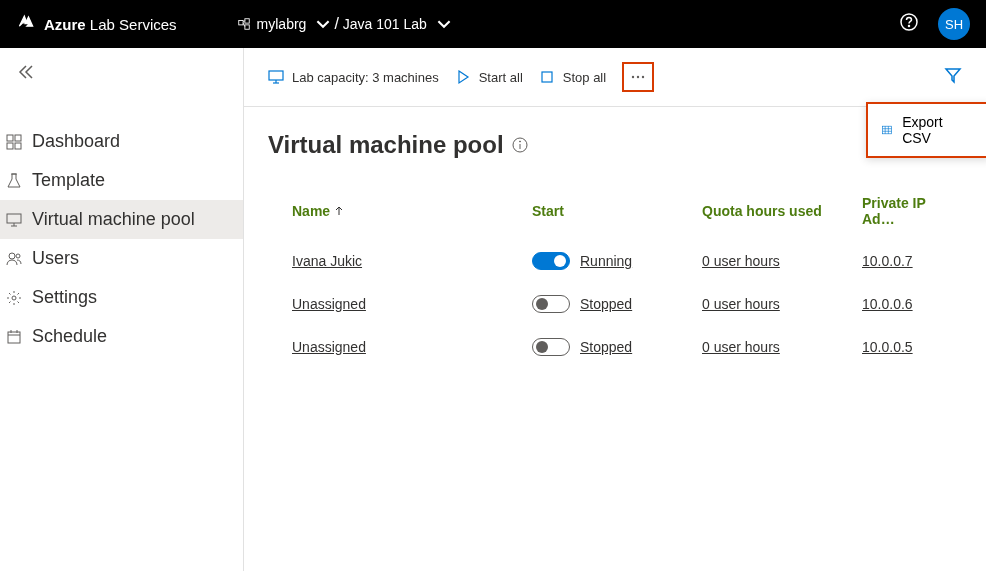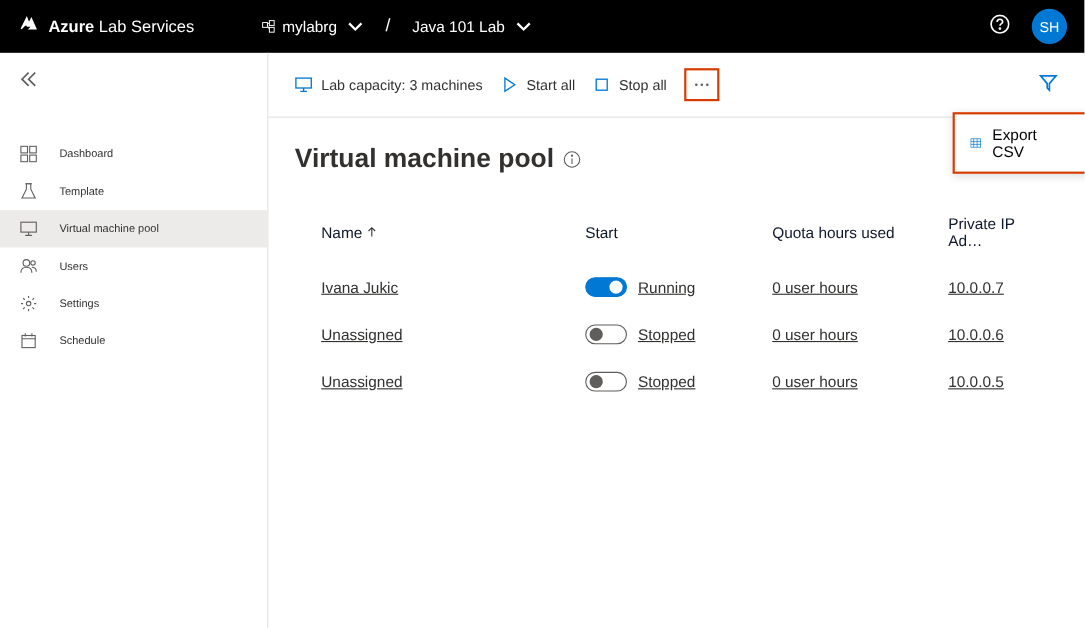--- a/index.html
+++ b/index.html
@@ -4,35 +4,35 @@
   <style>
     * { margin: 0; padding: 0; box-sizing: border-box; font-family: 'Segoe UI', Tahoma, sans-serif; }
     body { width: 986px; height: 571px; background: #fff; overflow: hidden; display: flex; flex-direction: column; }
 
     
     .header { background: #000; color: #fff; height: 48px; display: flex; align-items: center; padding: 0 16px; }
     .logo { display: flex; align-items: center; gap: 8px; }
     .logo-icon svg { width: 20px; height: 20px; }
     .logo-text { font-size: 15px; font-weight: normal; }
     .logo-text b { font-weight: 600; }
-    .breadcrumb { display: flex; align-items: center; margin-left: 60px; gap: 16px; }
+    .breadcrumb { display: flex; align-items: center; margin-left: 60px; gap: 0; }
     .bc-segment { display: flex; align-items: center; gap: 6px; color: #fff; font-size: 14px; cursor: pointer; }
     .bc-segment svg { width: 14px; height: 14px; }
     .bc-sep { color: #fff; margin: 0 4px; }
     .chev { width: 10px; height: 10px; margin-left: 4px; }
     .header-right { margin-left: auto; display: flex; align-items: center; gap: 20px; }
     .help-icon { color: #fff; cursor: pointer; }
     .avatar { width: 32px; height: 32px; border-radius: 50%; background: #0078d4; color: #fff; display: flex; align-items: center; justify-content: center; font-size: 13px; cursor: pointer; }
 
     
     .body { display: flex; flex: 1; }
     .sidebar { width: 244px; border-right: 1px solid #e1e1e1; padding-top: 8px; }
     .collapse-btn { padding: 8px 18px; cursor: pointer; margin-bottom: 30px; }
     .collapse-btn svg { width: 16px; height: 16px; color: #605e5c; }
-    .nav-item { display: flex; align-items: center; gap: 20px; padding: 9px 18px; cursor: pointer; font-size: 10px; color: #323130; }
+    .nav-item { display: flex; align-items: center; gap: 10px; padding: 9px 6px; cursor: pointer; font-size: 18px; color: #323130; }
     .nav-item.active { background: #edebe9; }
     .nav-item svg { width: 16px; height: 16px; color: #605e5c; flex-shrink: 0; }
 
     
     .main { flex: 1; display: flex; flex-direction: column; }
     .toolbar { display: flex; align-items: center; padding: 14px 24px; gap: 16px; border-bottom: 1px solid #e1e1e1; position: relative; }
     .tb-item { display: flex; align-items: center; gap: 8px; font-size: 13px; color: #323130; cursor: pointer; }
     .tb-item svg { width: 16px; height: 16px; color: #0078d4; }
     .tb-more { width: 32px; height: 30px; display: flex; align-items: center; justify-content: center; cursor: pointer; border: 2px solid #d83b01; }
     .tb-more svg { width: 16px; height: 16px; color: #605e5c; }
@@ -46,21 +46,21 @@
 
     
     .content { padding: 24px 24px 0 24px; }
     .page-title { font-size: 24px; font-weight: 600; color: #323130; display: flex; align-items: center; gap: 8px; }
     .info-icon { display: inline-flex; }
     .info-icon svg { width: 16px; height: 16px; color: #605e5c; }
 
     
     .table { margin-top: 24px; }
     .thead, .trow { display: grid; grid-template-columns: 240px 170px 160px 1fr; padding: 12px 24px; align-items: center; }
-    .thead { font-size: 14px; font-weight: 400; color: #0f172a; }
+    .thead { font-size: 14px; font-weight: 700; color: #4d7c0f; }
     .th-name { display: flex; align-items: center; gap: 4px; }
     .trow { font-size: 14px; color: #323130; border-top: 1px solid transparent; text-decoration: underline; }
     .state-cell { display: flex; align-items: center; gap: 10px; }
     .toggle { width: 38px; height: 18px; border-radius: 10px; border: 1px solid #605e5c; position: relative; cursor: pointer; }
     .toggle.on { background: #0078d4; border-color: #0078d4; }
     .toggle .knob { width: 12px; height: 12px; border-radius: 50%; background: #605e5c; position: absolute; top: 2px; left: 3px; }
     .toggle.on .knob { background: #fff; left: auto; right: 3px; }
   </style>
 </head>
 <body>

